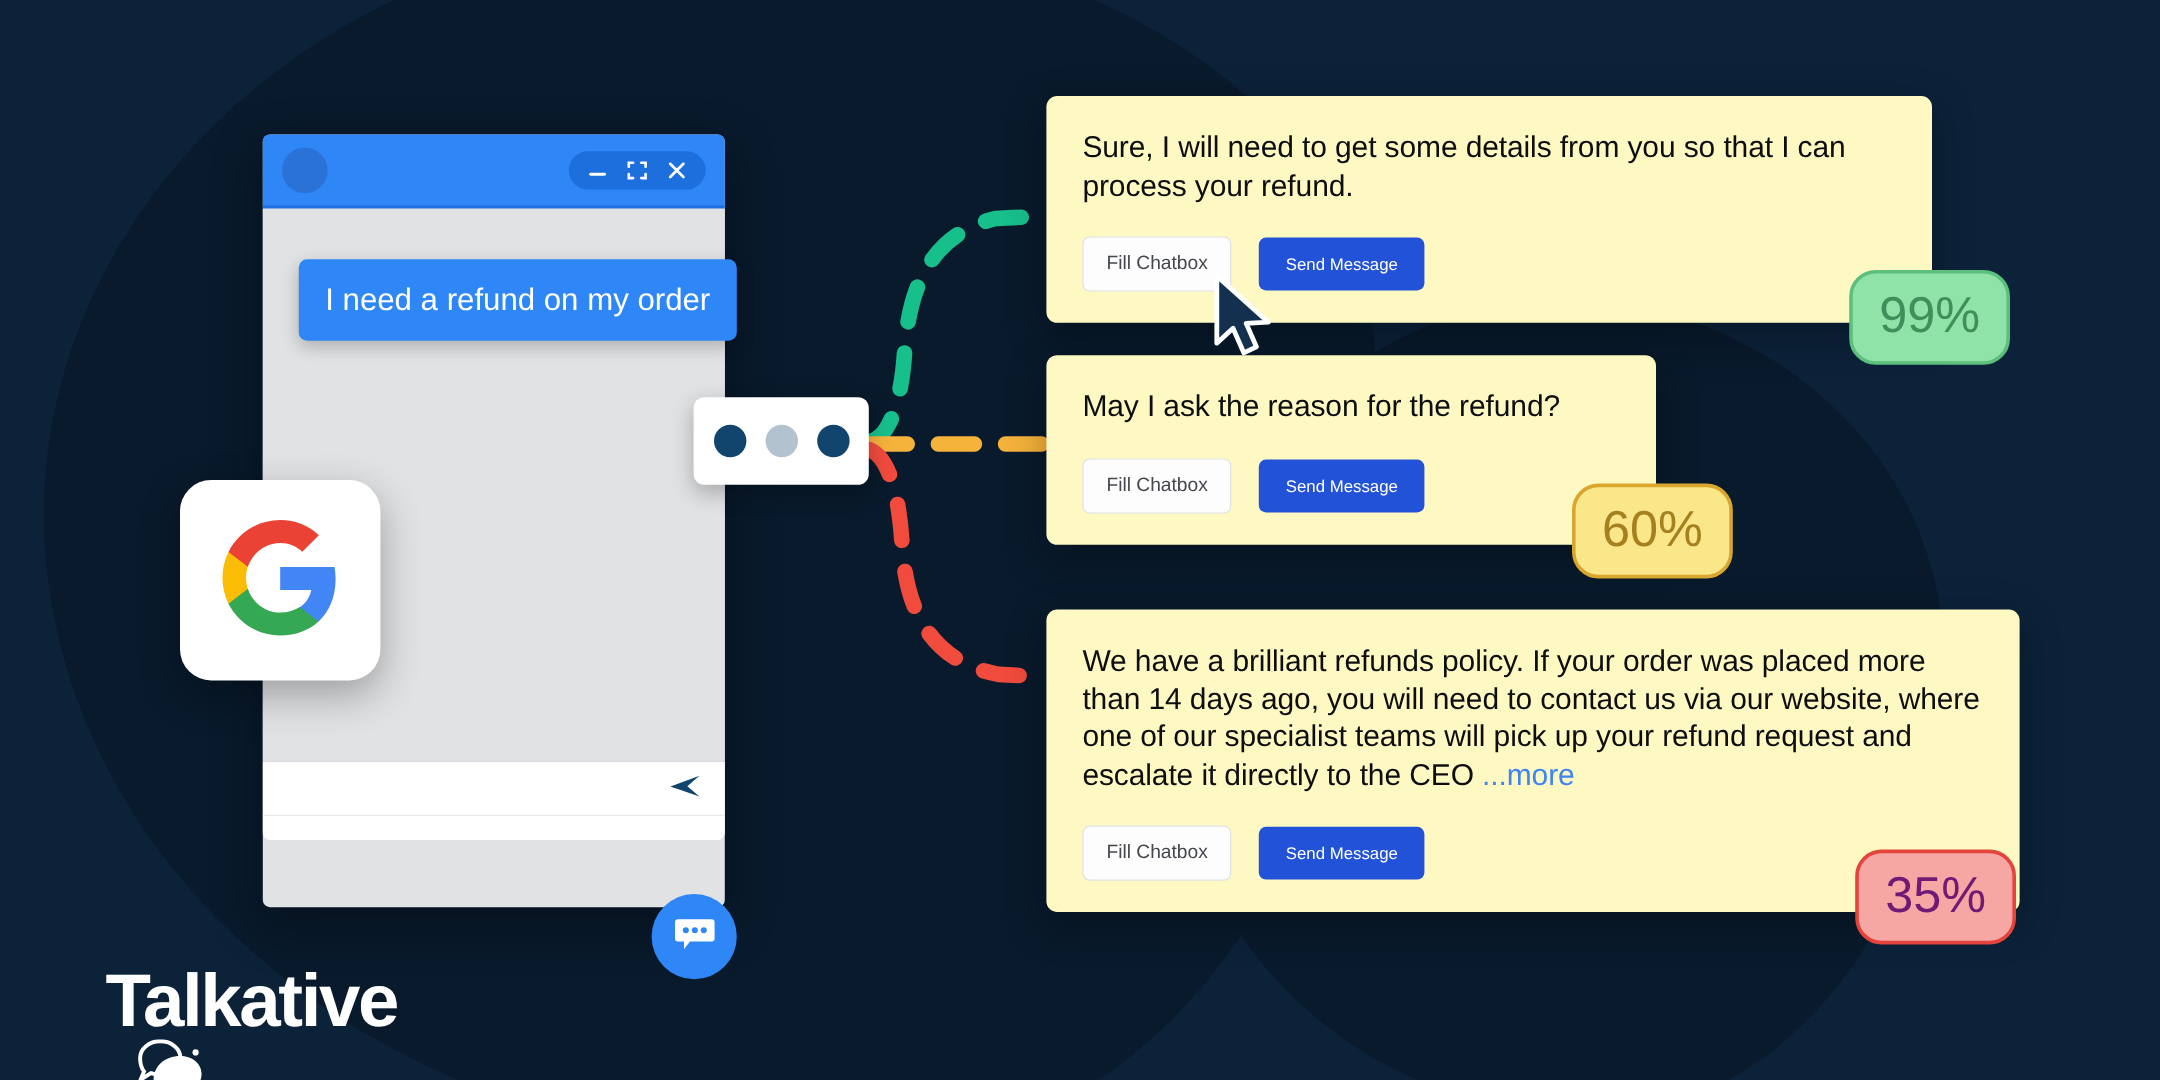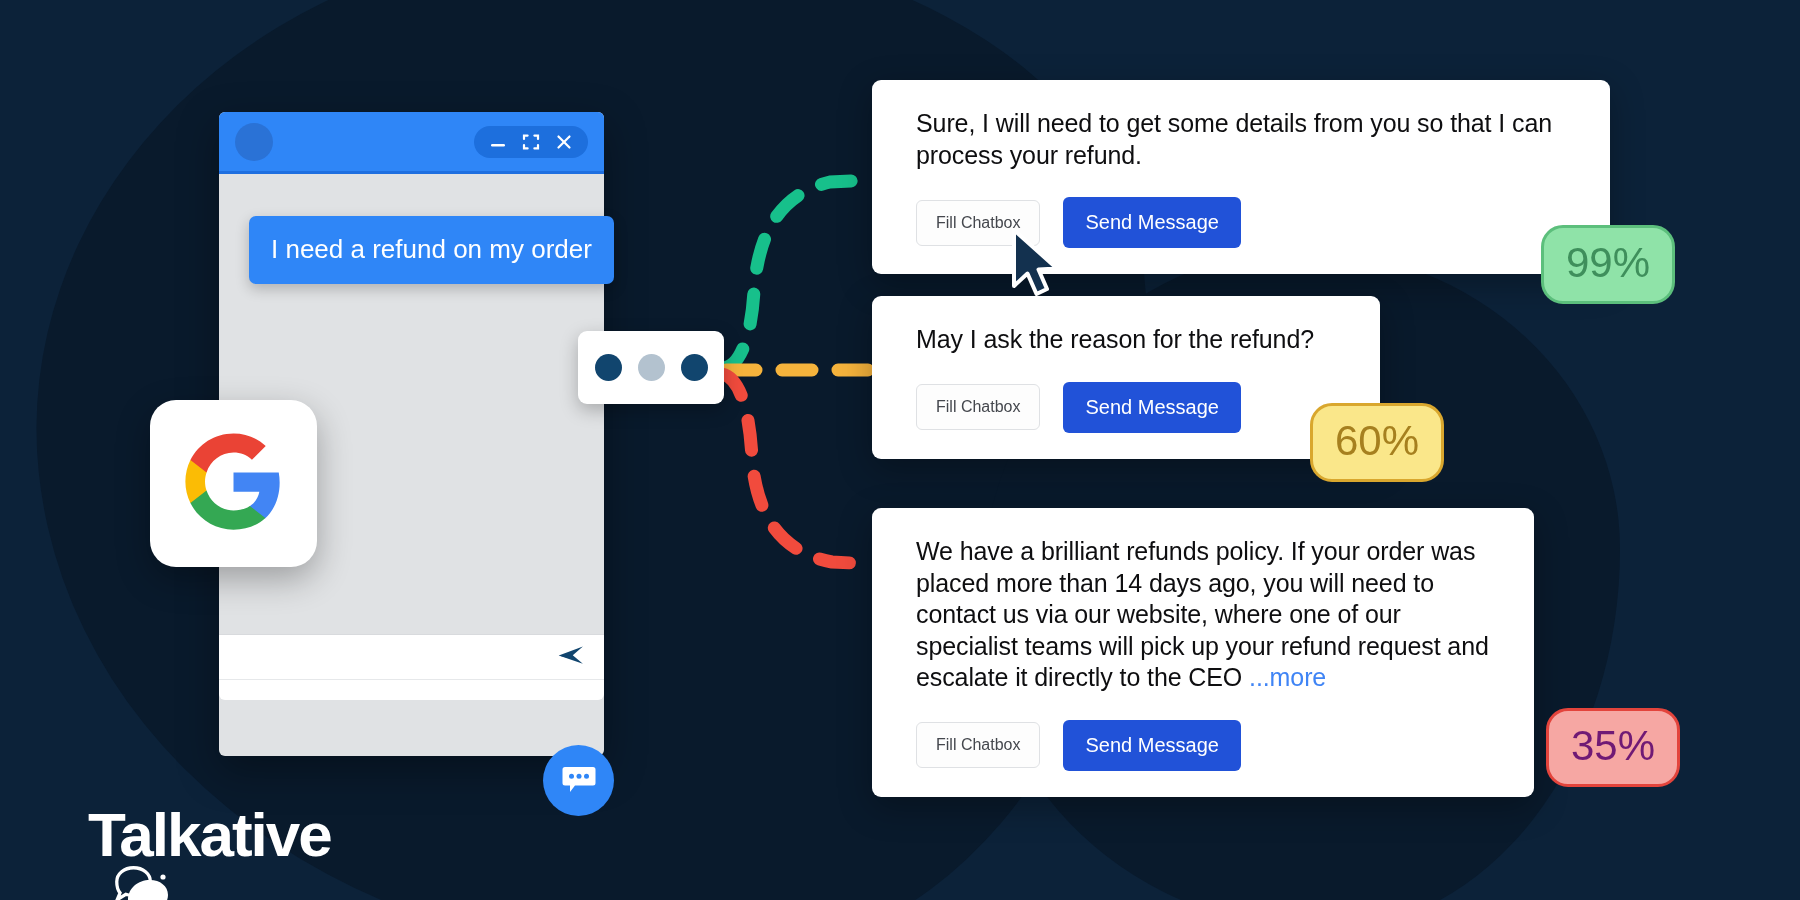--- a/index.html
+++ b/index.html
@@ -130,24 +130,24 @@
     background:#2f86f7;
     display:flex; align-items:center; justify-content:center;
   }
 
   
   .connectors { position:absolute; left:0; top:0; width:1800px; height:900px; pointer-events:none; }
 
   
   .card {
     position:absolute;
-    background:#ffffff;
+    background:#fef9c3;
     border-radius:9px;
     box-shadow:0 10px 34px rgba(0,0,0,.30);
-    padding:28px 30px 26px 44px;
+    padding:28px 30px 26px 30px;
   }
   .card-text {
     font-size:25px;
     line-height:1.26;
     color:#0e0e10;
     letter-spacing:-.1px;
   }
   .more-link { color:#3f84f5; }
   .card-actions {
     display:flex; align-items:center; gap:23px;
@@ -161,29 +161,29 @@
     font-size:16px;
     padding:13px 19px;
     font-family:"Liberation Sans", sans-serif;
     cursor:pointer;
   }
   .btn-send {
     background:#2152d8;
     border:none;
     border-radius:6px;
     color:#ffffff;
-    font-size:20px;
+    font-size:14px;
     padding:14px 22px;
     font-family:"Liberation Sans", sans-serif;
     cursor:pointer;
   }
 
   #card-1 { left:872px; top:80px;  width:738px; }
   #card-2 { left:872px; top:296px; width:508px; }
-  #card-3 { left:872px; top:508px; width:662px; }
+  #card-3 { left:872px; top:508px; width:811px; }
 
   
   .pct {
     position:absolute;
     border-radius:22px;
     font-size:42px;
     line-height:1;
     padding:14px 22px 17px 22px;
     border:3px solid;
     font-family:"Liberation Sans", sans-serif;

